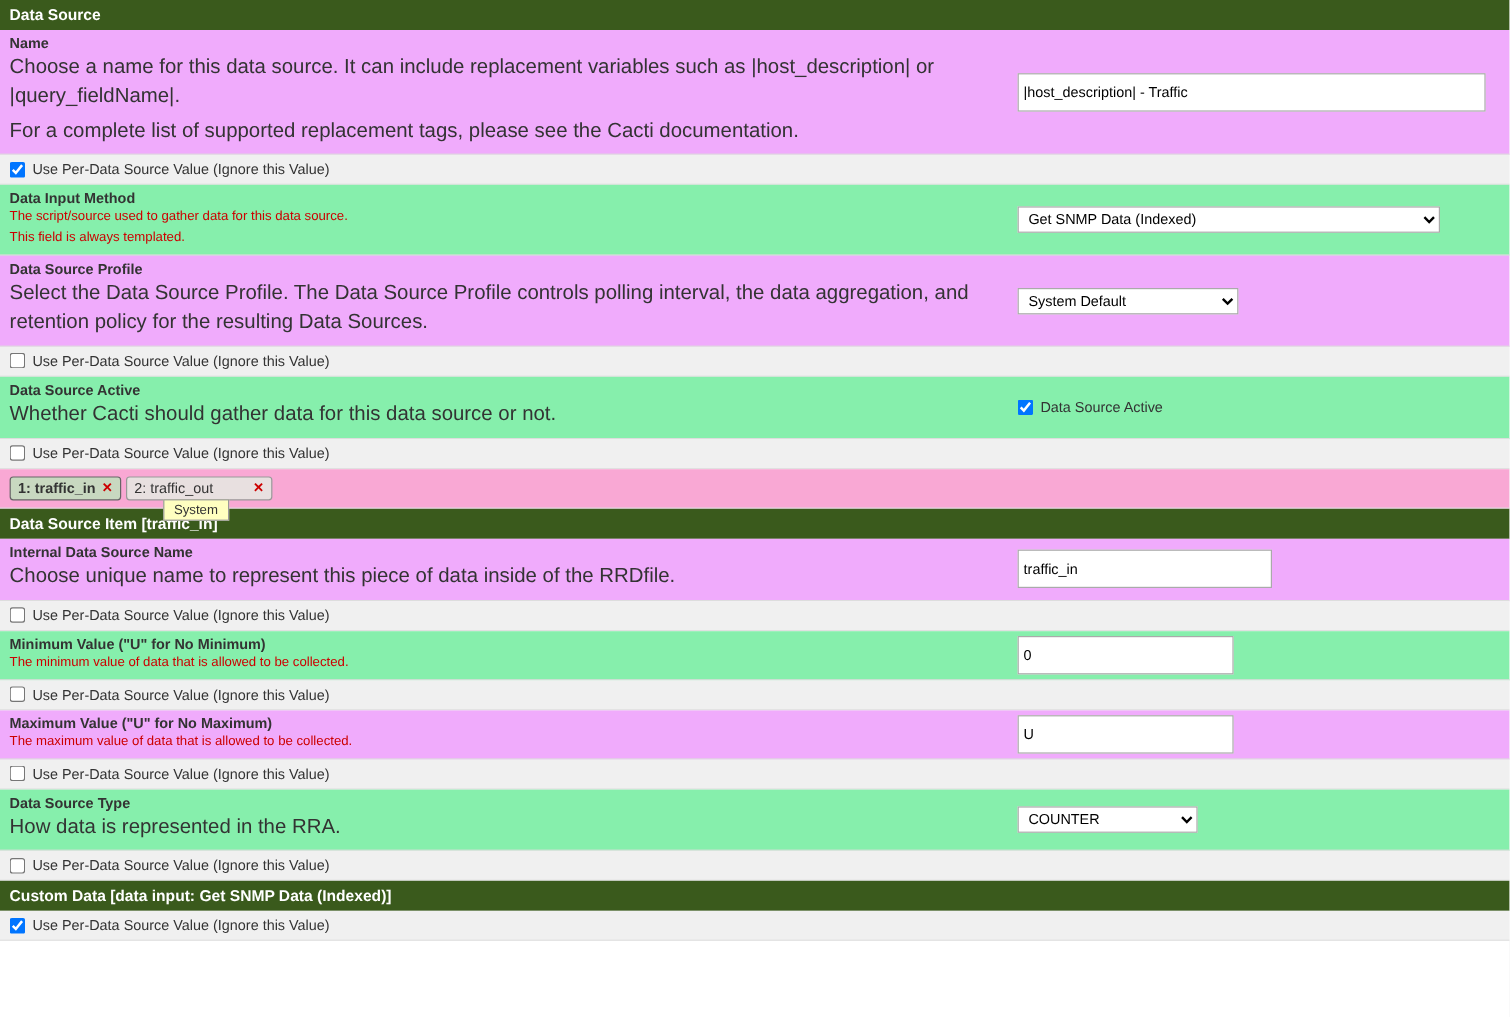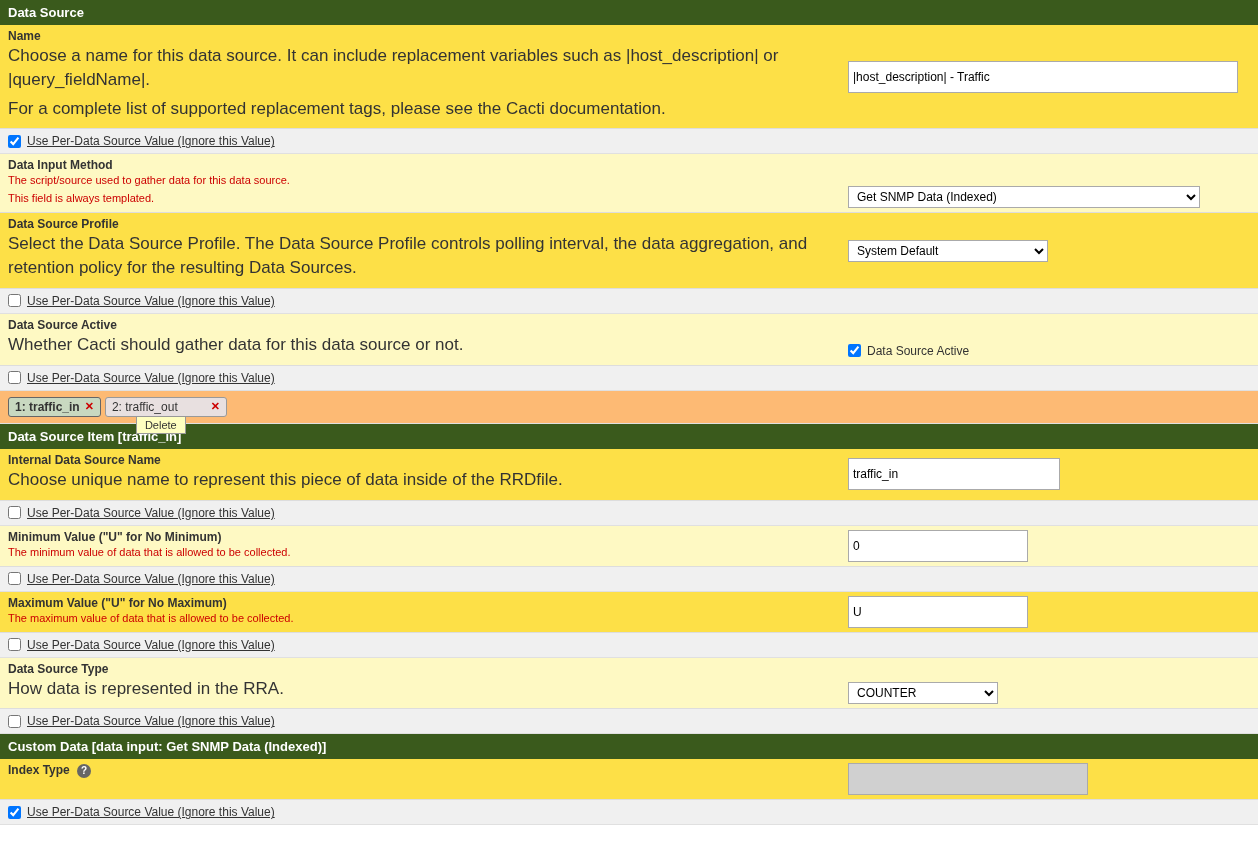--- a/index.html
+++ b/index.html
@@ -31,21 +31,20 @@
       padding: 2px 0 4px 0;
     }
 
     
     .checkbox-row {
       display: flex;
       align-items: center;
       padding: 5px 8px;
       background: #f0f0f0;
       border-bottom: 1px solid #e0e0e0;
-      text-decoration: underline;
     }
     .checkbox-row input[type=checkbox] {
       margin-right: 6px;
     }
     .checkbox-row label {
       font-size: 12px;
       color: #333;
     }
 
     
@@ -62,32 +61,32 @@
       font-size: 12px;
       background: #fff;
     }
 
     
     .name-input {
       width: 390px;
     }
 
     .data-source-profile-select {
-      width: 200px;
+      width: 184px;
     }
 
     .data-input-method-select {
       width: 352px;
     }
 
     
     .tab-row {
       display: flex;
       padding: 6px 8px;
-      background: #fdba74;
+      background: #f9a8d4;
       border-bottom: 1px solid #e0e0e0;
       gap: 4px;
     }
 
     .tab-item {
       display: flex;
       align-items: center;
       background: #e8e0e0;
       border: 1px solid #999;
       border-radius: 3px;
@@ -185,22 +184,22 @@
       flex: 0 0 840px;
       padding: 4px 8px;
     }
     .row-control-col {
       flex: 1;
       padding: 4px 8px;
       display: flex;
       align-items: center;
     }
 
-    .bg-pink { background: #fde047; }
-    .bg-blue { background: #fef9c3; align-items: flex-end; }
+    .bg-pink { background: #f0abfc; }
+    .bg-blue { background: #86efac; }
 
     .bold { font-weight: bold; }
   </style>
 </head>
 <body>
 
 <div class="page-wrapper">
 
   <div class="top-header">
     <span>Data Source</span>
@@ -277,21 +276,21 @@
   </div>
 
   <div class="tab-row">
     <div class="tab-item active">
       <span>1: traffic_in</span>
       <span class="tab-close">✕</span>
     </div>
     <div class="tab-item" style="position:relative;gap:28px;">
       <span>2: traffic_out</span>
       <span class="tab-close">✕</span>
-      <div class="tooltip-text" style="left:30px; top:18px;">Delete</div>
+      <div class="tooltip-text" style="left:30px; top:18px;">System</div>
     </div>
   </div>
 
   <div class="section-header">
     <span>Data Source Item [traffic_in]</span>
   </div>
 
   <div class="row-wrapper bg-pink">
     <div class="row-label-col">
       <div class="bold">Internal Data Source Name</div>
@@ -354,30 +353,19 @@
 
   <div class="checkbox-row">
     <input type="checkbox" id="type_cb" style="">
     <label for="type_cb">Use Per-Data Source Value (Ignore this Value)</label>
   </div>
 
   <div class="section-header">
     <span>Custom Data [data input: Get SNMP Data (Indexed)]</span>
   </div>
 
-  <div class="row-wrapper bg-pink">
-    <div class="row-label-col">
-      <div class="bold">
-        <span>Index Type</span>
-        <span class="help-icon">?</span>
-      </div>
-    </div>
-    <div class="row-control-col">
-      <input type="text" class="index-input" style="background: rgb(208, 208, 208);" value="">
-    </div>
-  </div>
 
   <div class="checkbox-row">
     <input type="checkbox" id="index_cb" checked="" style="">
     <label for="index_cb">Use Per-Data Source Value (Ignore this Value)</label>
   </div>
 
 </div>
 
 </body></html>

